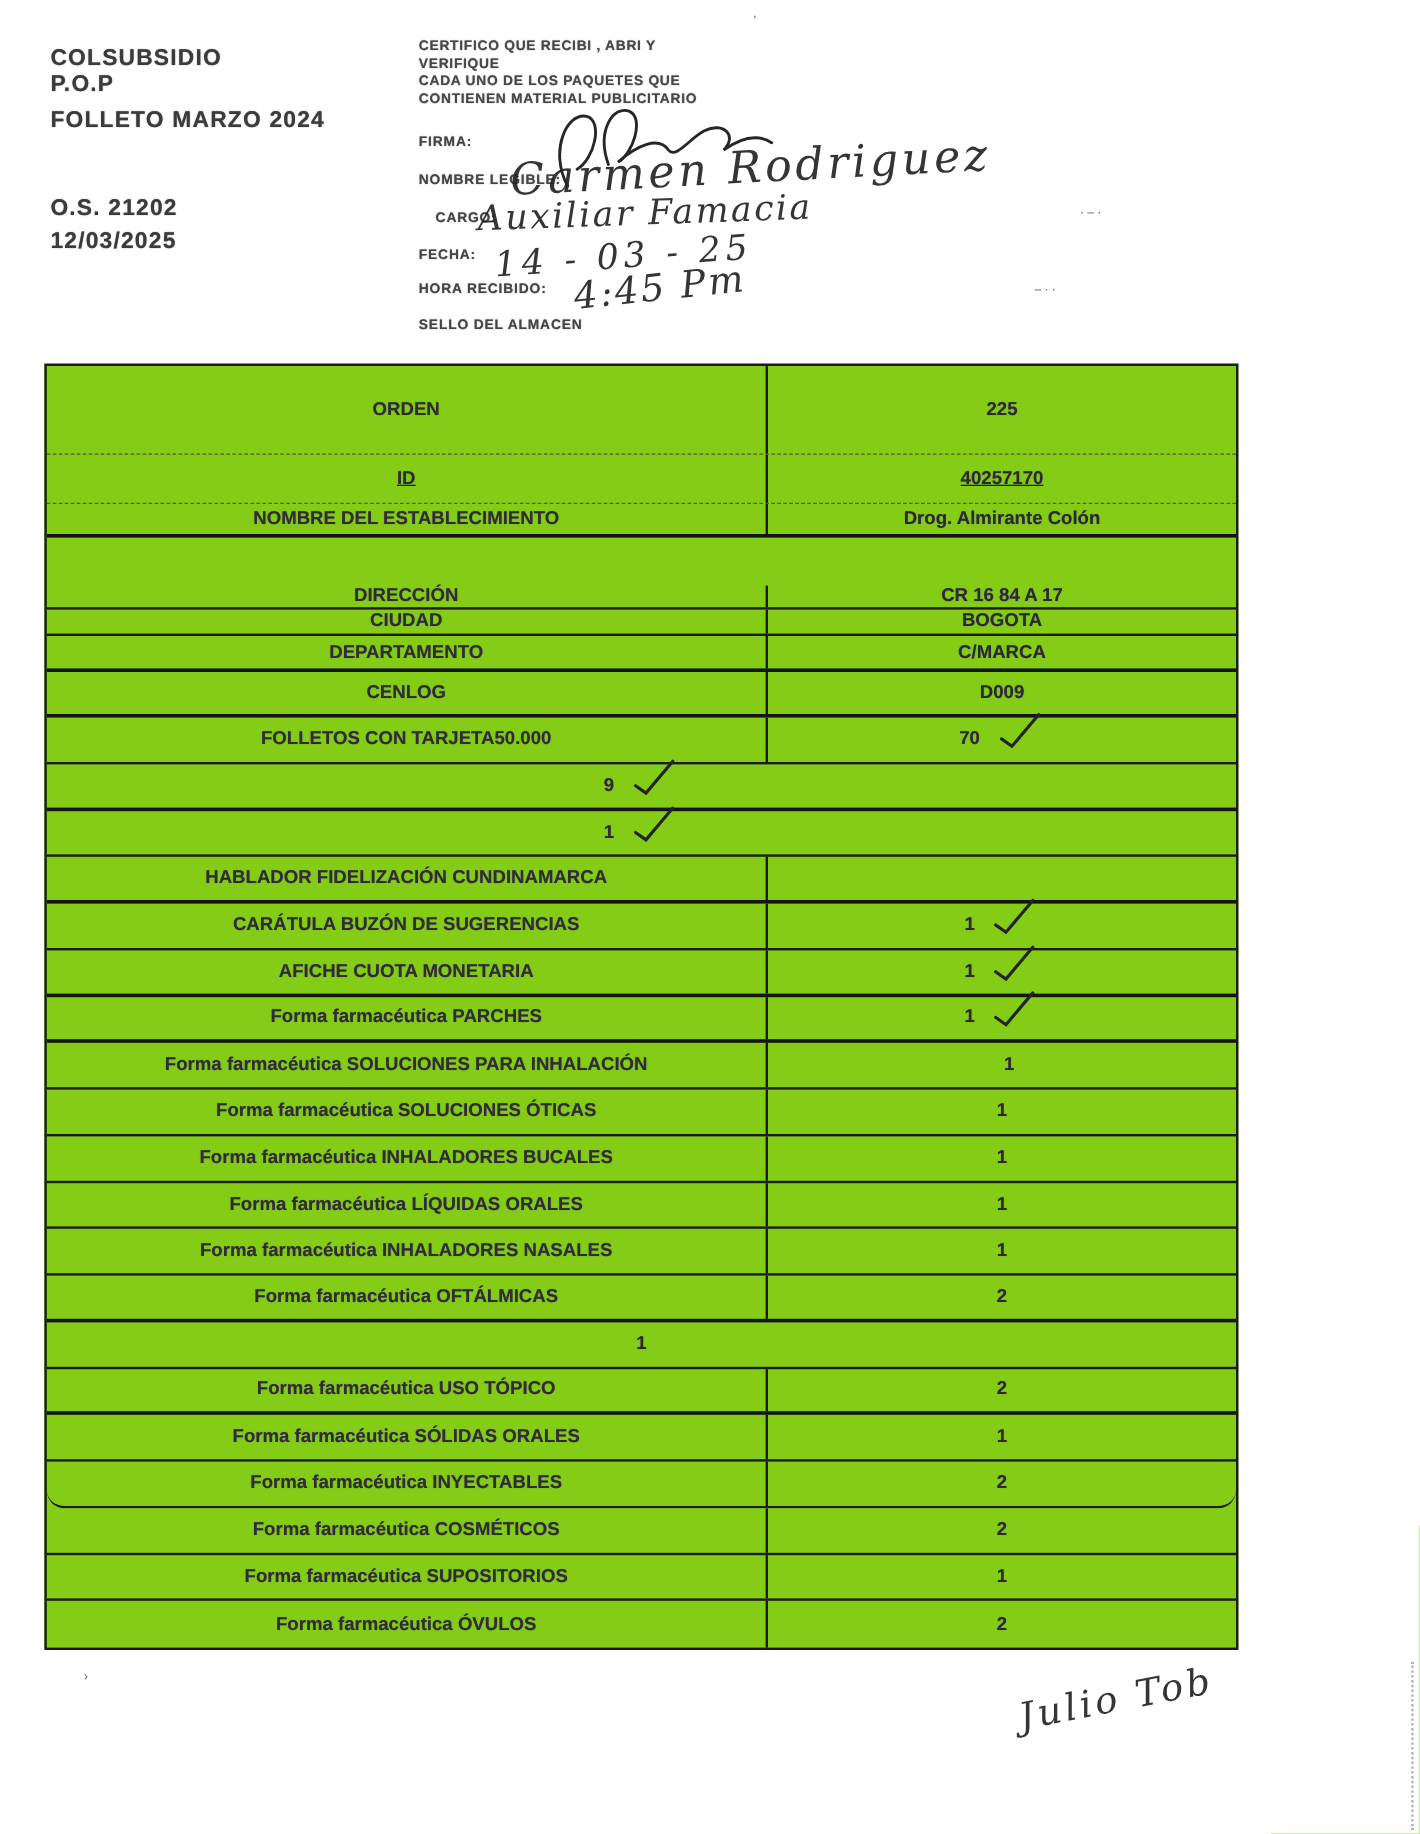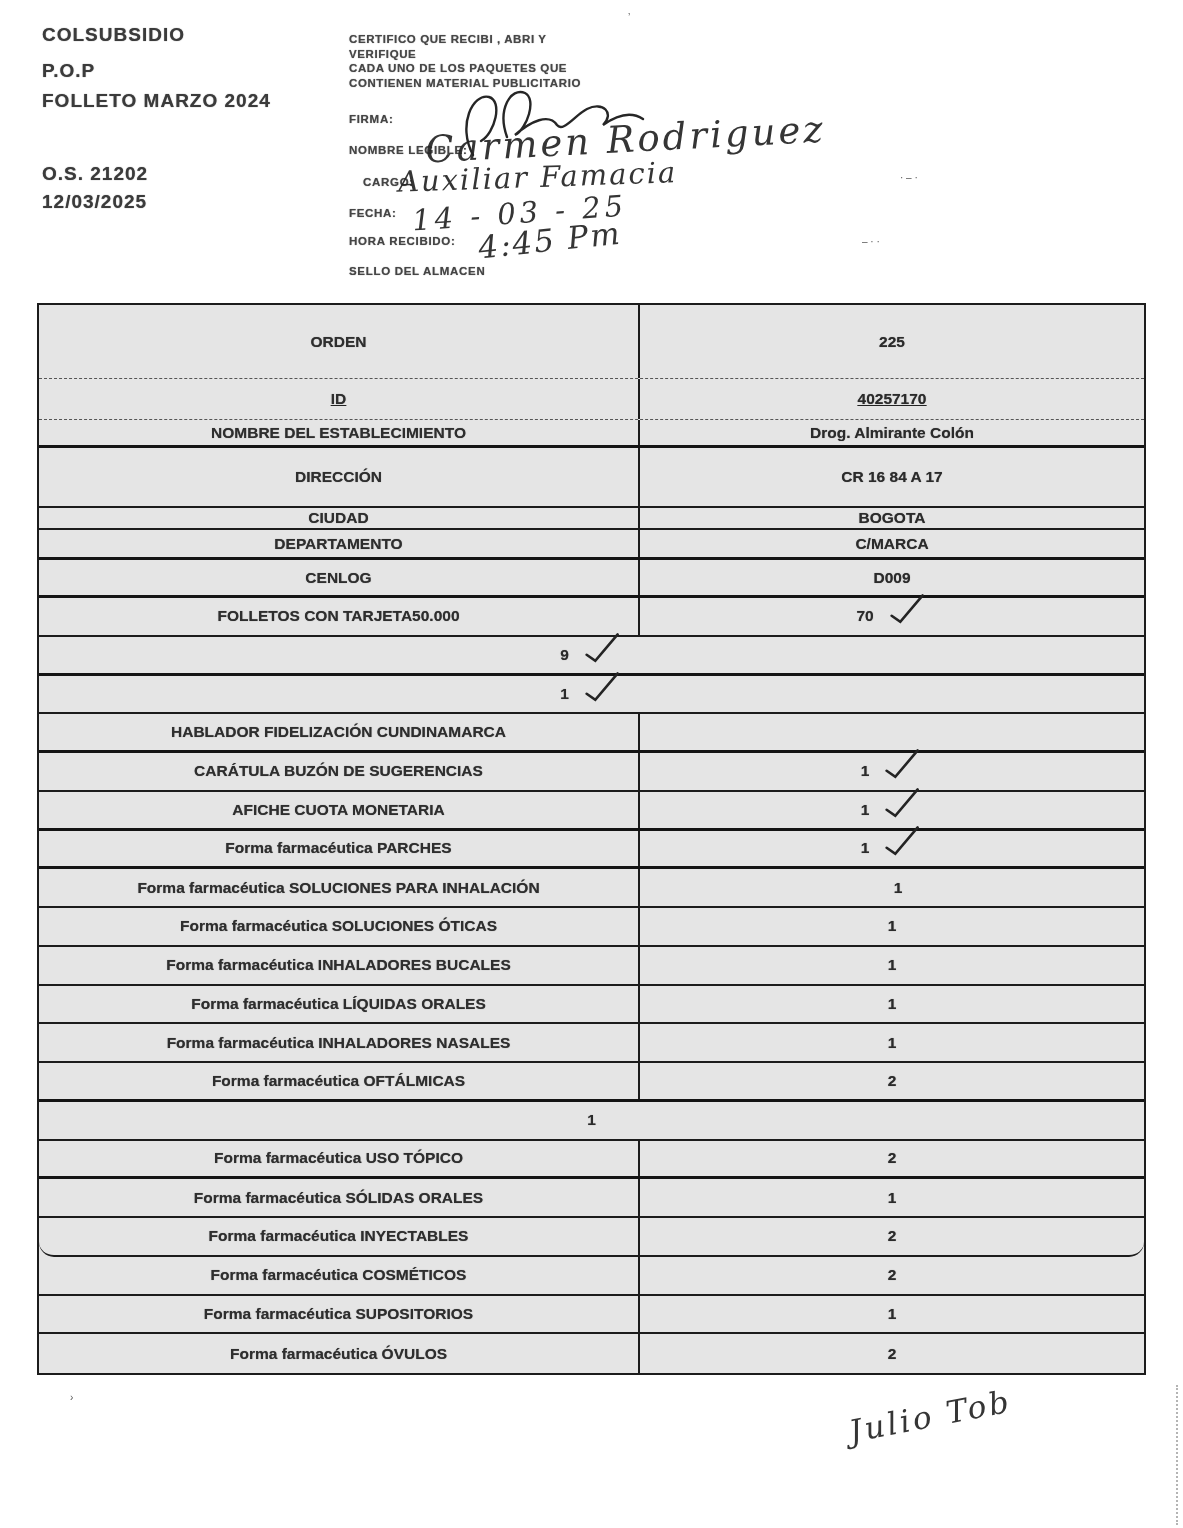--- a/index.html
+++ b/index.html
@@ -22,22 +22,22 @@
     font-weight:bold;color:#454545;font-size:11.5px;letter-spacing:.7px;
     text-shadow:0 0 1px #777;white-space:nowrap;
   }
   
   .hand{
     font-family:"DejaVu Serif", serif;font-style:italic;color:#242424;
     white-space:nowrap;opacity:.92;
   }
   
   .order-table{
-    left:37px;top:303px;width:1109px;
-    border:2px solid #1c1c1c;box-sizing:border-box;background:#e5e5e5;
+    left:37px;top:303px;width:995px;
+    border:2px solid #1c1c1c;box-sizing:border-box;background:#84cc16;
   }
   .trow{display:flex;box-sizing:border-box;border-bottom:2px solid #1c1c1c;}
   .trow:last-child{border-bottom:none;}
   .trow.dashed{border-bottom:1px dashed #555;}
   .trow.thick{border-bottom:3px solid #141414;}
   .tcell{
     display:flex;align-items:center;justify-content:center;
     box-sizing:border-box;font-weight:bold;
   }
   .tcell.lbl{
@@ -49,21 +49,21 @@
     position:relative;
   }
   .checkwrap{display:inline-flex;margin-left:14px;transform:translateY(-7px) rotate(-6deg);}
   
   .noise{position:absolute;color:#555;font-size:10px;}
   .dotted-edge{position:absolute;border-left:2px dotted #777;opacity:.55;}
 </style>
 </head>
 <body>
 
-<div class="abs hdr-line hdr-big" style="left:42px;top:24px;">COLSUBSIDIO</div>
+<div class="abs hdr-line hdr-big" style="left:42px;top:38px;">COLSUBSIDIO</div>
 <div class="abs hdr-line hdr-big" style="left:42px;top:60px;">P.O.P</div>
 <div class="abs hdr-line hdr-big" style="left:42px;top:90px;">FOLLETO MARZO 2024</div>
 <div class="abs hdr-line hdr-big" style="left:42px;top:163px;">O.S. 21202</div>
 <div class="abs hdr-line hdr-big" style="left:42px;top:191px;">12/03/2025</div>
 
 <div class="abs" style="left:349px;top:32px;">
   <div class="cert-line">CERTIFICO QUE RECIBI , ABRI Y</div>
   <div class="cert-line">VERIFIQUE</div>
   <div class="cert-line">CADA  UNO DE LOS PAQUETES QUE</div>
   <div class="cert-line">CONTIENEN MATERIAL PUBLICITARIO</div>
@@ -97,21 +97,21 @@
         <div class="tcell val">
           <span>40257170</span>
         </div>
       </div>
       <div class="trow thick" style="height: 28px;">
         <div class="tcell lbl">NOMBRE DEL ESTABLECIMIENTO</div>
         <div class="tcell val">
           <span>Drog. Almirante Colón</span>
         </div>
       </div>
-      <div class="trow" style="height: 60px;">
+      <div class="trow" style="height: 60px; align-items: flex-end;">
         <div class="tcell lbl">DIRECCIÓN</div>
         <div class="tcell val">
           <span>CR 16 84 A 17</span>
         </div>
       </div>
       <div class="trow" style="height: 22px;">
         <div class="tcell lbl">CIUDAD</div>
         <div class="tcell val">
           <span>BOGOTA</span>
         </div>

